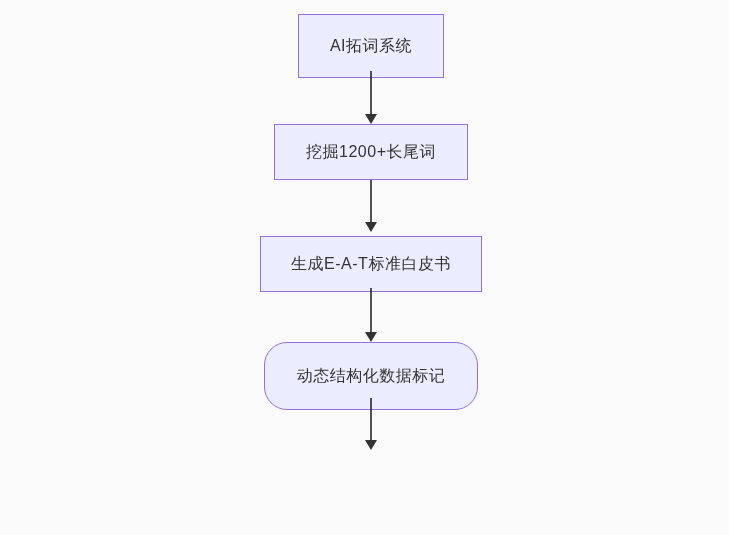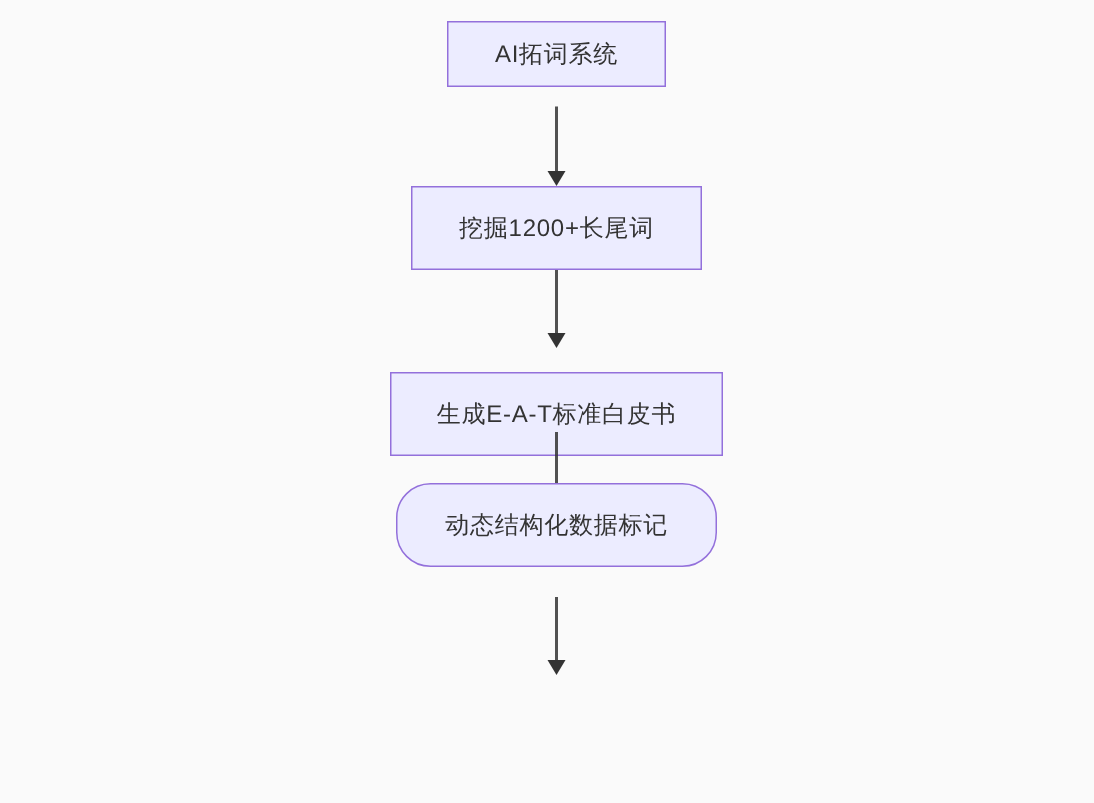--- a/index.html
+++ b/index.html
@@ -53,48 +53,48 @@
     border-left: 6px solid transparent;
     border-right: 6px solid transparent;
     border-top: 10px solid var(--arrow, #333333);
   }
 </style>
 </head>
 <body>
 
 <div class="canvas">
 
-  <div class="node" style="left:298px; top:14px; width:146px; height:44px;">
+  <div class="node" style="left:298px; top:14px; width:146px; height:64px;">
     <span class="node-label">AI拓词系统</span>
   </div>
 
   <div class="edge" style="left:365px; top:71px; height:53px;">
     <div class="edge-line"></div>
     <div class="edge-arrowhead"></div>
   </div>
 
   <div class="node" style="left:274px; top:124px; width:194px; height:56px;">
     <span class="node-label">挖掘1200+长尾词</span>
   </div>
 
   <div class="edge" style="left:365px; top:180px; height:52px;">
     <div class="edge-line"></div>
     <div class="edge-arrowhead"></div>
   </div>
 
-  <div class="node" style="left:260px; top:248px; width:222px; height:56px;">
+  <div class="node" style="left:260px; top:236px; width:222px; height:56px;">
     <span class="node-label">生成E-A-T标准白皮书</span>
   </div>
 
   <div class="edge" style="left:365px; top:288px; height:54px;">
     <div class="edge-line"></div>
     <div class="edge-arrowhead"></div>
   </div>
 
-  <div class="node" style="left:264px; top:322px; width:214px; height:56px;border-radius:23px;">
+  <div class="node" style="left:264px; top:342px; width:214px; height:68px;border-radius:23px;">
     <span class="node-label">动态结构化数据标记</span>
   </div>
 
   <div class="edge" style="left:365px; top:398px; height:52px;">
     <div class="edge-line"></div>
     <div class="edge-arrowhead"></div>
   </div>
 
 
 </div>

